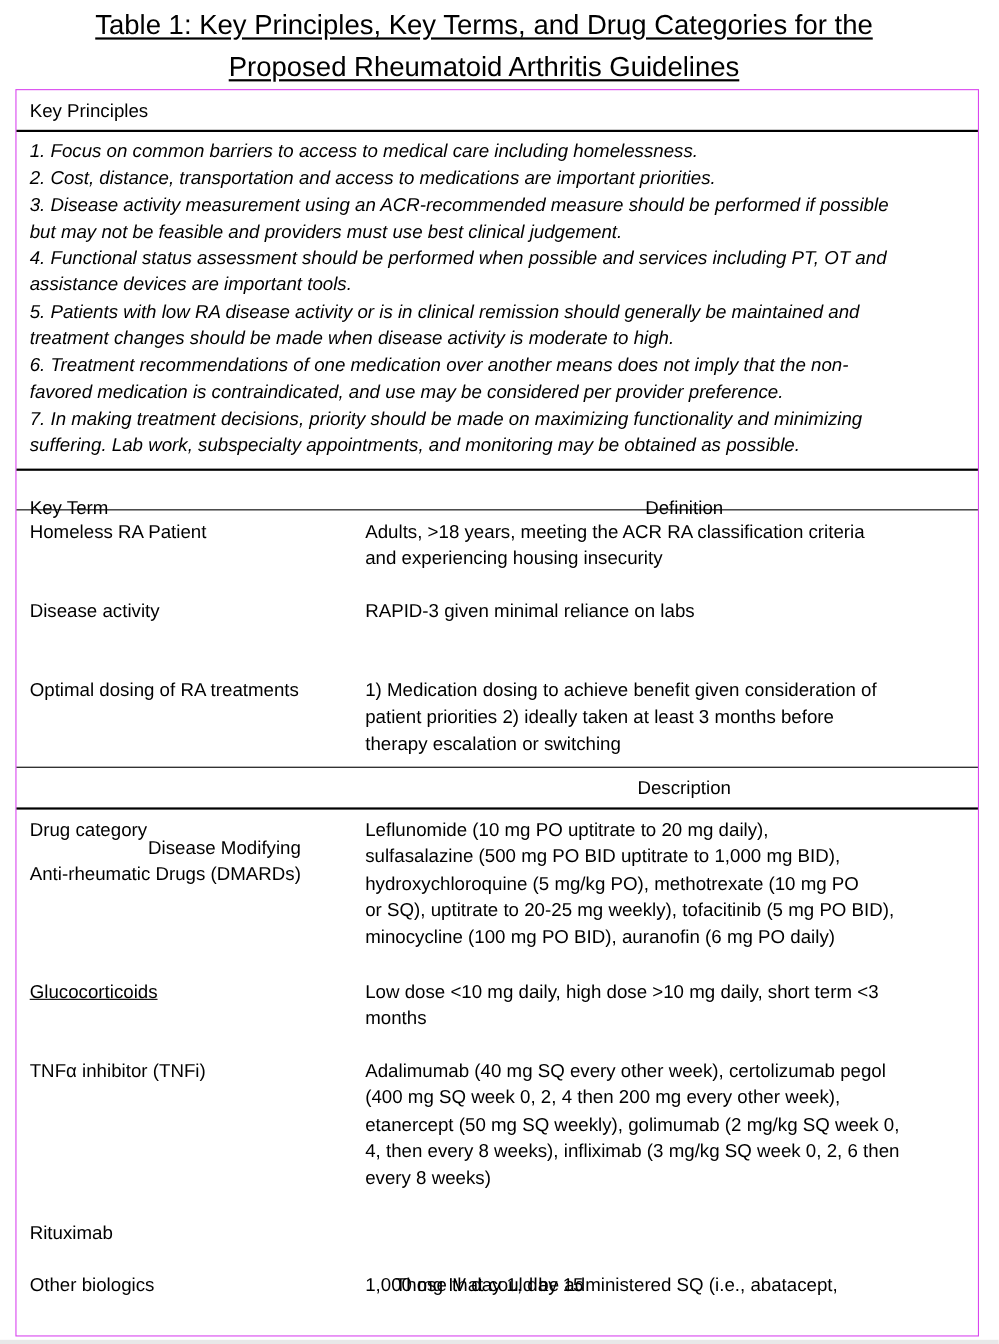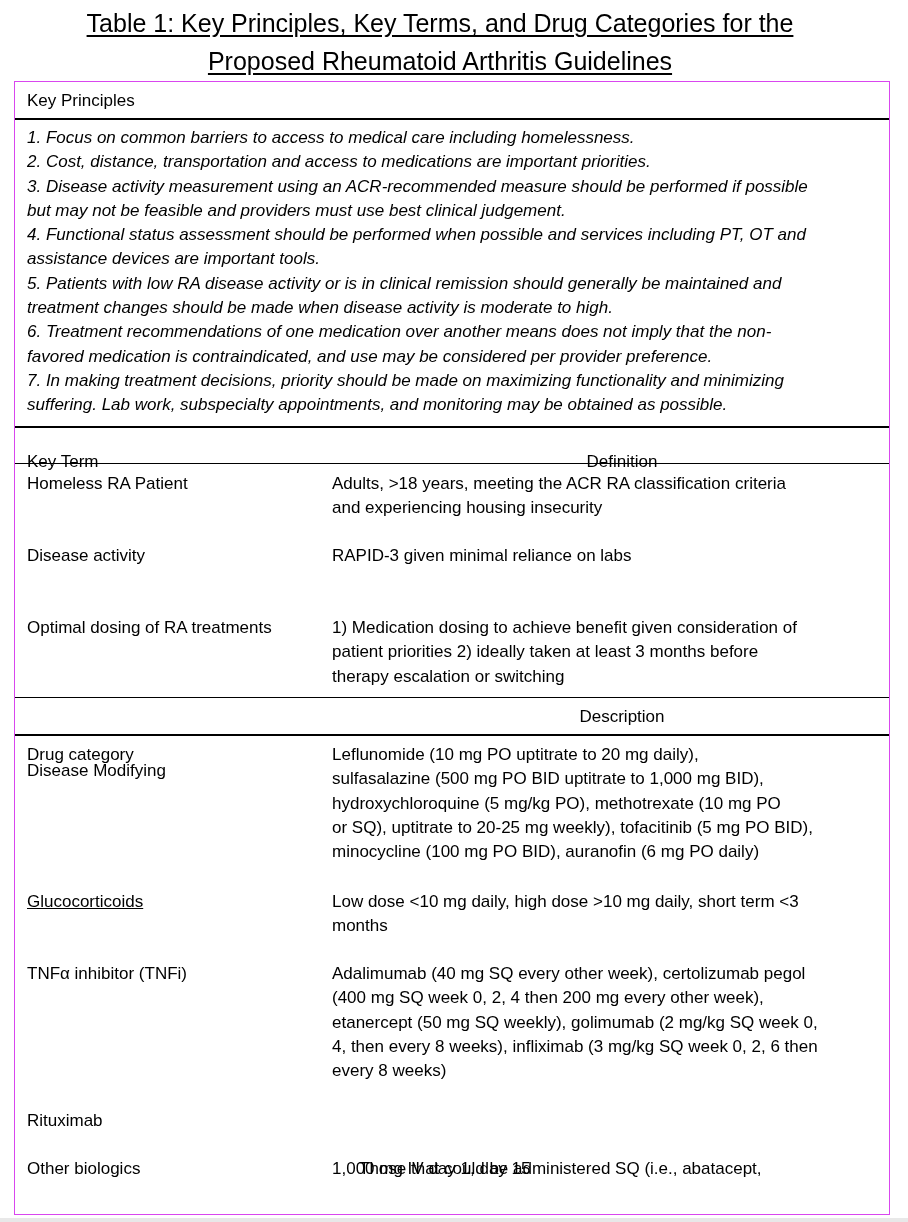--- a/index.html
+++ b/index.html
@@ -88,20 +88,21 @@
   <div class="row" style="top:616px;height:36px;">
     <div class="cell-left line" style="top:7px;margin-top:38px;">Drug category</div>
     <div class="center-head line" style="top:7px;">Description</div>
   </div>
   <div class="hline" style="top:652px;height:2px;"></div>
 
   <div id="drug-rows">
       <div class="row" style="top: 661px;">
         <div class="cell-left" style="top: 16px; text-align: right;">
           <div class="line">Disease Modifying</div>
+          <div class="line">Anti-rheumatic Drugs (DMARDs)</div>
         </div>
         <div class="cell-right" style="top: 0px;">
           <div class="line">Leflunomide (10 mg PO uptitrate to 20 mg daily),</div>
           <div class="line">sulfasalazine (500 mg PO BID uptitrate to 1,000 mg BID),</div>
           <div class="line">hydroxychloroquine  (5 mg/kg PO), methotrexate (10 mg PO</div>
           <div class="line">or SQ),  uptitrate to 20-25 mg weekly), tofacitinib (5 mg PO BID),</div>
           <div class="line">minocycline (100 mg PO BID), auranofin (6 mg PO daily)</div>
         </div>
       </div>
       <div class="row" style="top: 808px;">

